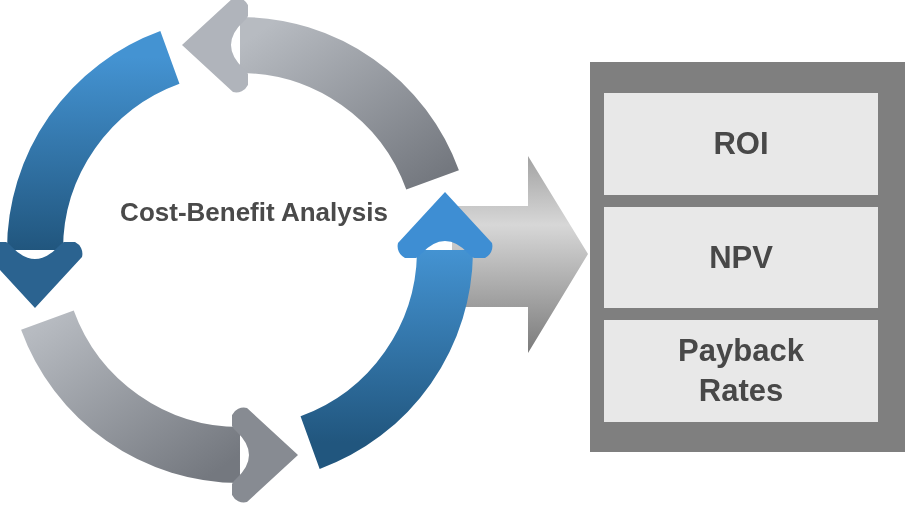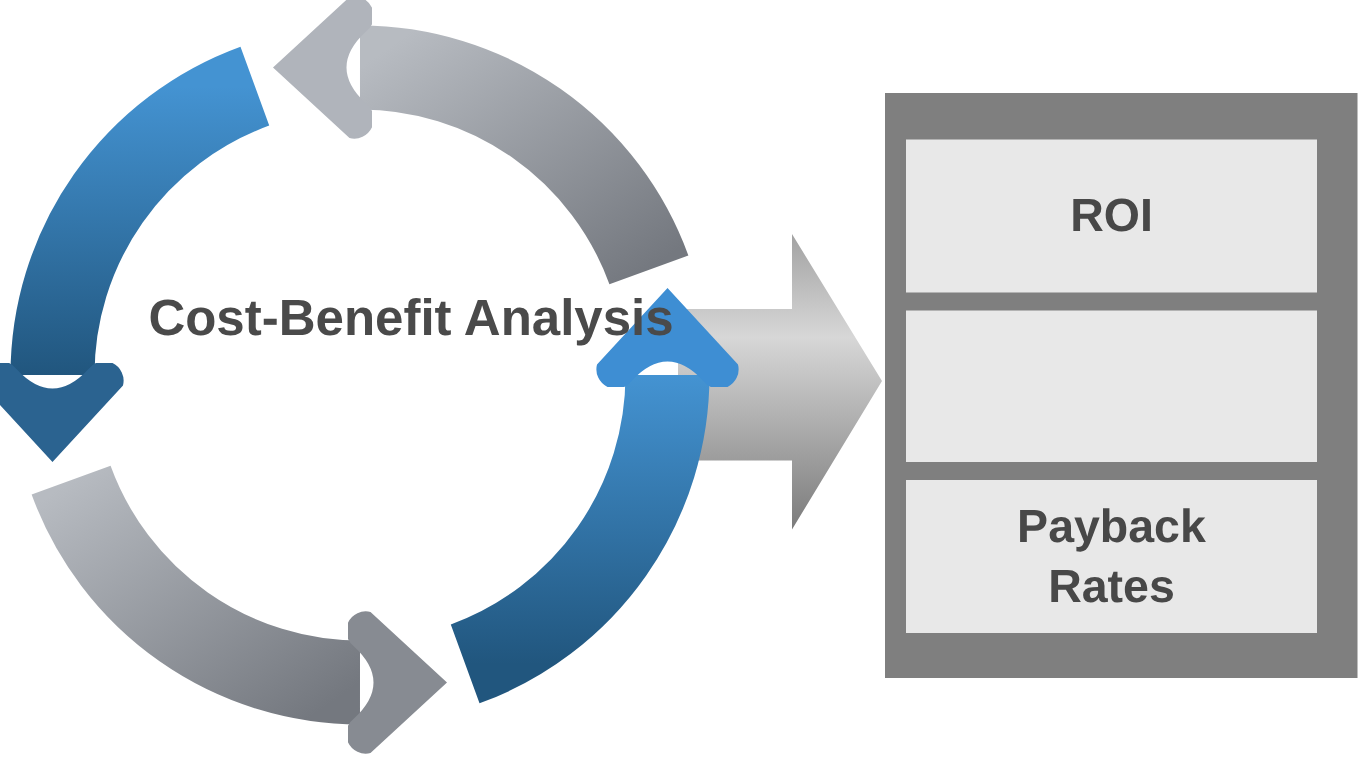--- a/index.html
+++ b/index.html
@@ -7,25 +7,25 @@
     position: relative;
     width: 910px;
     height: 515px;
     background: #ffffff;
     overflow: hidden;
     font-family: "Liberation Sans", sans-serif;
   }
   .diagram-svg { position: absolute; left: 0; top: 0; }
   .cycle-label {
     position: absolute;
-    left: 76px;
+    left: 56px;
     top: 196px;
     width: 396px;
     text-align: center;
-    font-size: 34px;
+    font-size: 26px;
     font-weight: bold;
     line-height: 33px;
     color: #4a4a4a;
     z-index: 3;
   }
   .results-panel {
     position: absolute;
     left: 590px;
     top: 62px;
     width: 315px;
@@ -97,20 +97,21 @@
 
   <div class="cycle-label">
     <div>Cost-Benefit Analysis</div>
   </div>
 
   <div class="results-panel">
     <div class="panel-item">
       <span>ROI</span>
     </div>
     <div class="panel-item">
+      <span>NPV</span>
     </div>
     <div class="panel-item">
       <span>Payback</span>
       <span>Rates</span>
     </div>
   </div>
 
 </div>
 
 </body></html>

